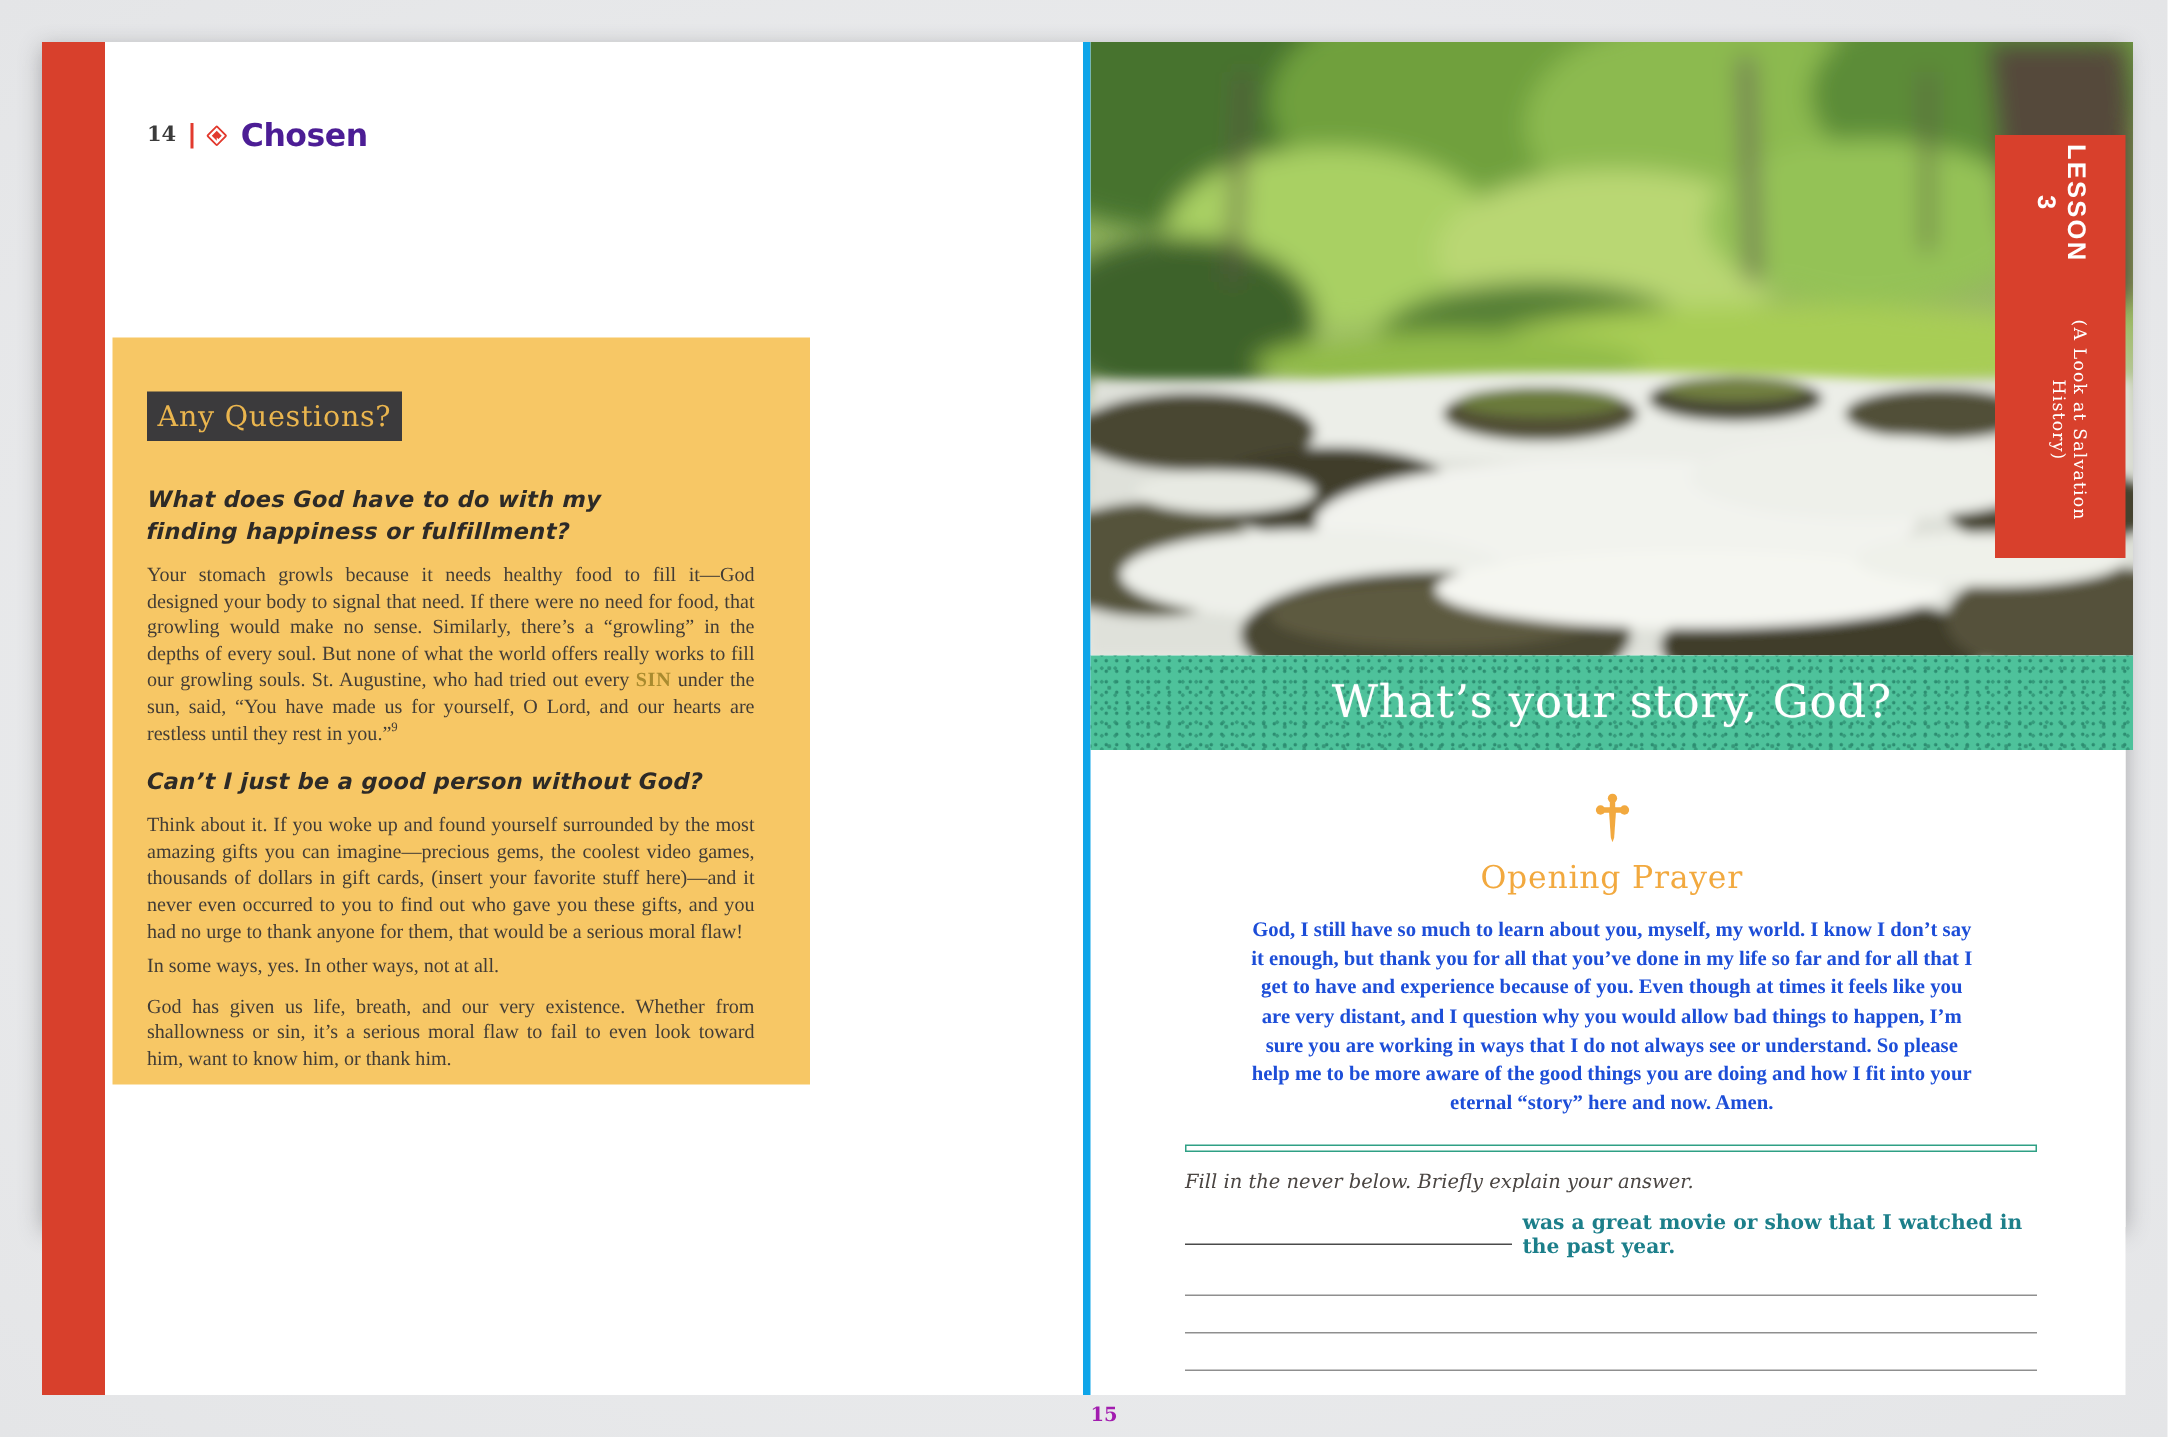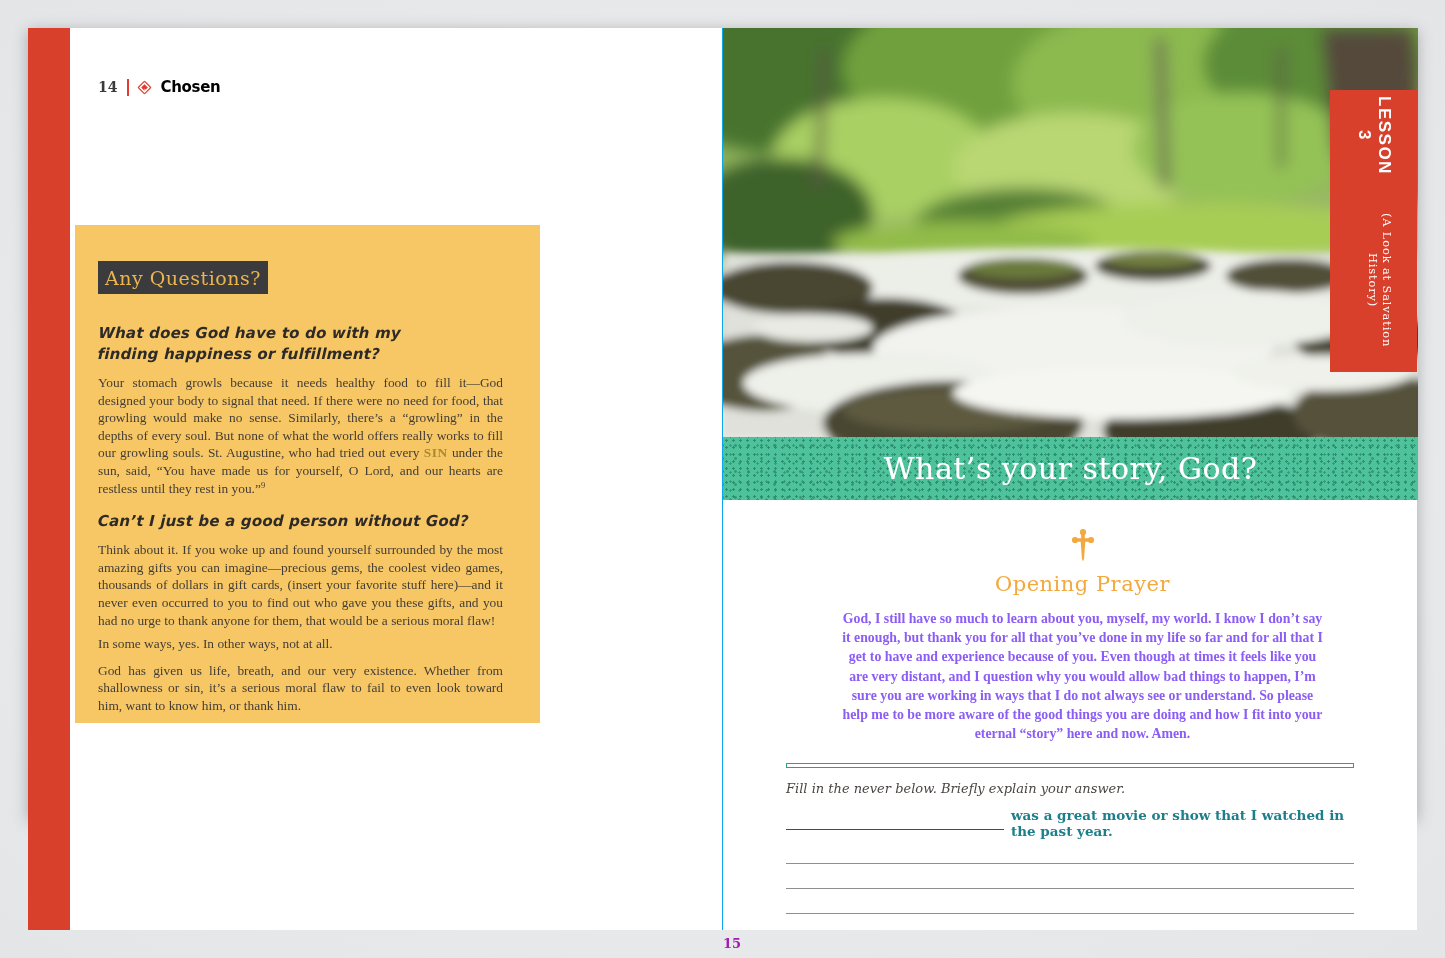--- a/index.html
+++ b/index.html
@@ -14,21 +14,21 @@
     background:#ffffff;
     box-shadow: 0 3px 14px rgba(90,90,95,.45);
     text-decoration: underline;
   }
   
   .left-page { position:absolute; left:0; top:0; width:694px; height:902px; background:#fff; }
   .red-bar { position:absolute; left:0; top:0; width:42px; height:902px; background:#d8402c; }
   .brand-row { position:absolute; left:70px; top:50px; display:flex; align-items:center; gap:7px; }
   .folio-num { font-family:"DejaVu Serif", serif; font-weight:bold; font-size:14px; color:#3b3b3b; }
   .brand-divider { width:2px; height:17px; background:#e23a2e; margin-left:3px; }
-  .brand-name { font-family:"DejaVu Sans", sans-serif; font-weight:bold; font-size:15px; color:#000000; letter-spacing:-0.3px; }
+  .brand-name { font-family:"DejaVu Sans", sans-serif; font-weight:bold; font-size:21px; color:#4c1d95; letter-spacing:-0.3px; }
   .qbox {
     position:absolute; left:47px; top:197px; width:465px; height:498px;
     background:#f7c765; padding:36px 37px 0 23px;
   }
   .qbox-header {
     width:170px; height:33px; background:#3b3a3c; display:flex; align-items:center; justify-content:center;
     font-family:"DejaVu Serif", serif; font-size:19px; color:#eab54e; letter-spacing:0.5px;
     margin-bottom:29px;
   }
   .hand-q {
@@ -40,21 +40,21 @@
   .qbox p.body {
     font-family:"Liberation Serif", serif; font-size:13.4px; line-height:17.6px;
     color:#433d36; text-align:justify; margin-top:9px;
   }
   .qbox p.body.noj { text-align:left; margin-top:6px; }
   .sin { color:#a98b2f; font-weight:bold; letter-spacing:0.5px; }
   .fnote { font-size:8.5px; vertical-align:super; line-height:0; }
   .mt13 { margin-top:14px; }
   
   .right-page { position:absolute; left:694px; top:0; width:695px; height:902px; background:#fff;
-    border-left:1px solid #0ea5e9; }
+    border-left:5px solid #0ea5e9; }
   .photo { position:absolute; left:0; top:0; width:695px; height:409px; overflow:hidden; }
   .photo svg { display:block; }
   .lesson-tab {
     position:absolute; left:1302px; top:62px; width:87px; height:282px; background:#d8402c;
     display:flex; align-items:center; justify-content:center; z-index:5;
   }
   .lesson-tab .vtext {
     writing-mode:vertical-rl; text-align:center; display:flex; gap:6px; color:#fff;
   }
   .lesson-title { font-family:"Liberation Sans", sans-serif; font-weight:bold; font-size:17px; letter-spacing:1.5px; }
@@ -67,28 +67,28 @@
       radial-gradient(rgba(44,142,113,.75) 1px, transparent 1.3px),
       radial-gradient(rgba(30,110,88,.5) 1.2px, transparent 1.6px);
     background-size: 7px 7px, 9px 9px, 13px 13px;
     background-position: 0 0, 3px 4px, 6px 2px;
     display:flex; align-items:center; justify-content:center;
   }
   .banner-title {
     font-family:"DejaVu Serif", serif; font-size:30px; color:#ffffff; letter-spacing:0.5px;
     text-shadow:0 0 1px rgba(255,255,255,.4);
   }
-  .prayer-section { position:absolute; left:12px; top:472px; width:695px; text-align:center; }
+  .prayer-section { position:absolute; left:0; top:472px; width:695px; text-align:center; }
   .cross { margin-top:28px; display:inline-block; }
   .prayer-heading {
     font-family:"DejaVu Serif", serif; font-size:21px; color:#f2a93f; letter-spacing:0.5px; margin-top:6px;
   }
   .prayer-text {
     width:486px; margin:13px auto 0 auto; text-align:center;
-    font-family:"Liberation Serif", serif; font-weight:600; font-size:13.8px; line-height:19.2px; color:#8b5cf6;
+    font-family:"Liberation Serif", serif; font-weight:600; font-size:13.8px; line-height:19.2px; color:#1d4ed8;
   }
   .worksheet { position:absolute; left:63px; top:735px; width:568px; }
   .teal-rule { height:5px; border:1px solid #2fa085; }
   .ws-instruction {
     margin-top:13px; font-family:"DejaVu Serif", serif; font-style:italic; font-size:13px; color:#4a4542;
   }
   .fill-row { margin-top:11px; display:flex; align-items:center; }
   .blank { display:inline-block; width:218px; border-bottom:1.6px solid #4a4a4a; height:13px; margin-right:7px; flex:none; }
   .fill-sentence { font-family:"DejaVu Serif", serif; font-weight:bold; font-size:13.5px; color:#1c7f8a; }
   .answer-line { height:25px; border-bottom:1.1px solid #8f8f8f; }

